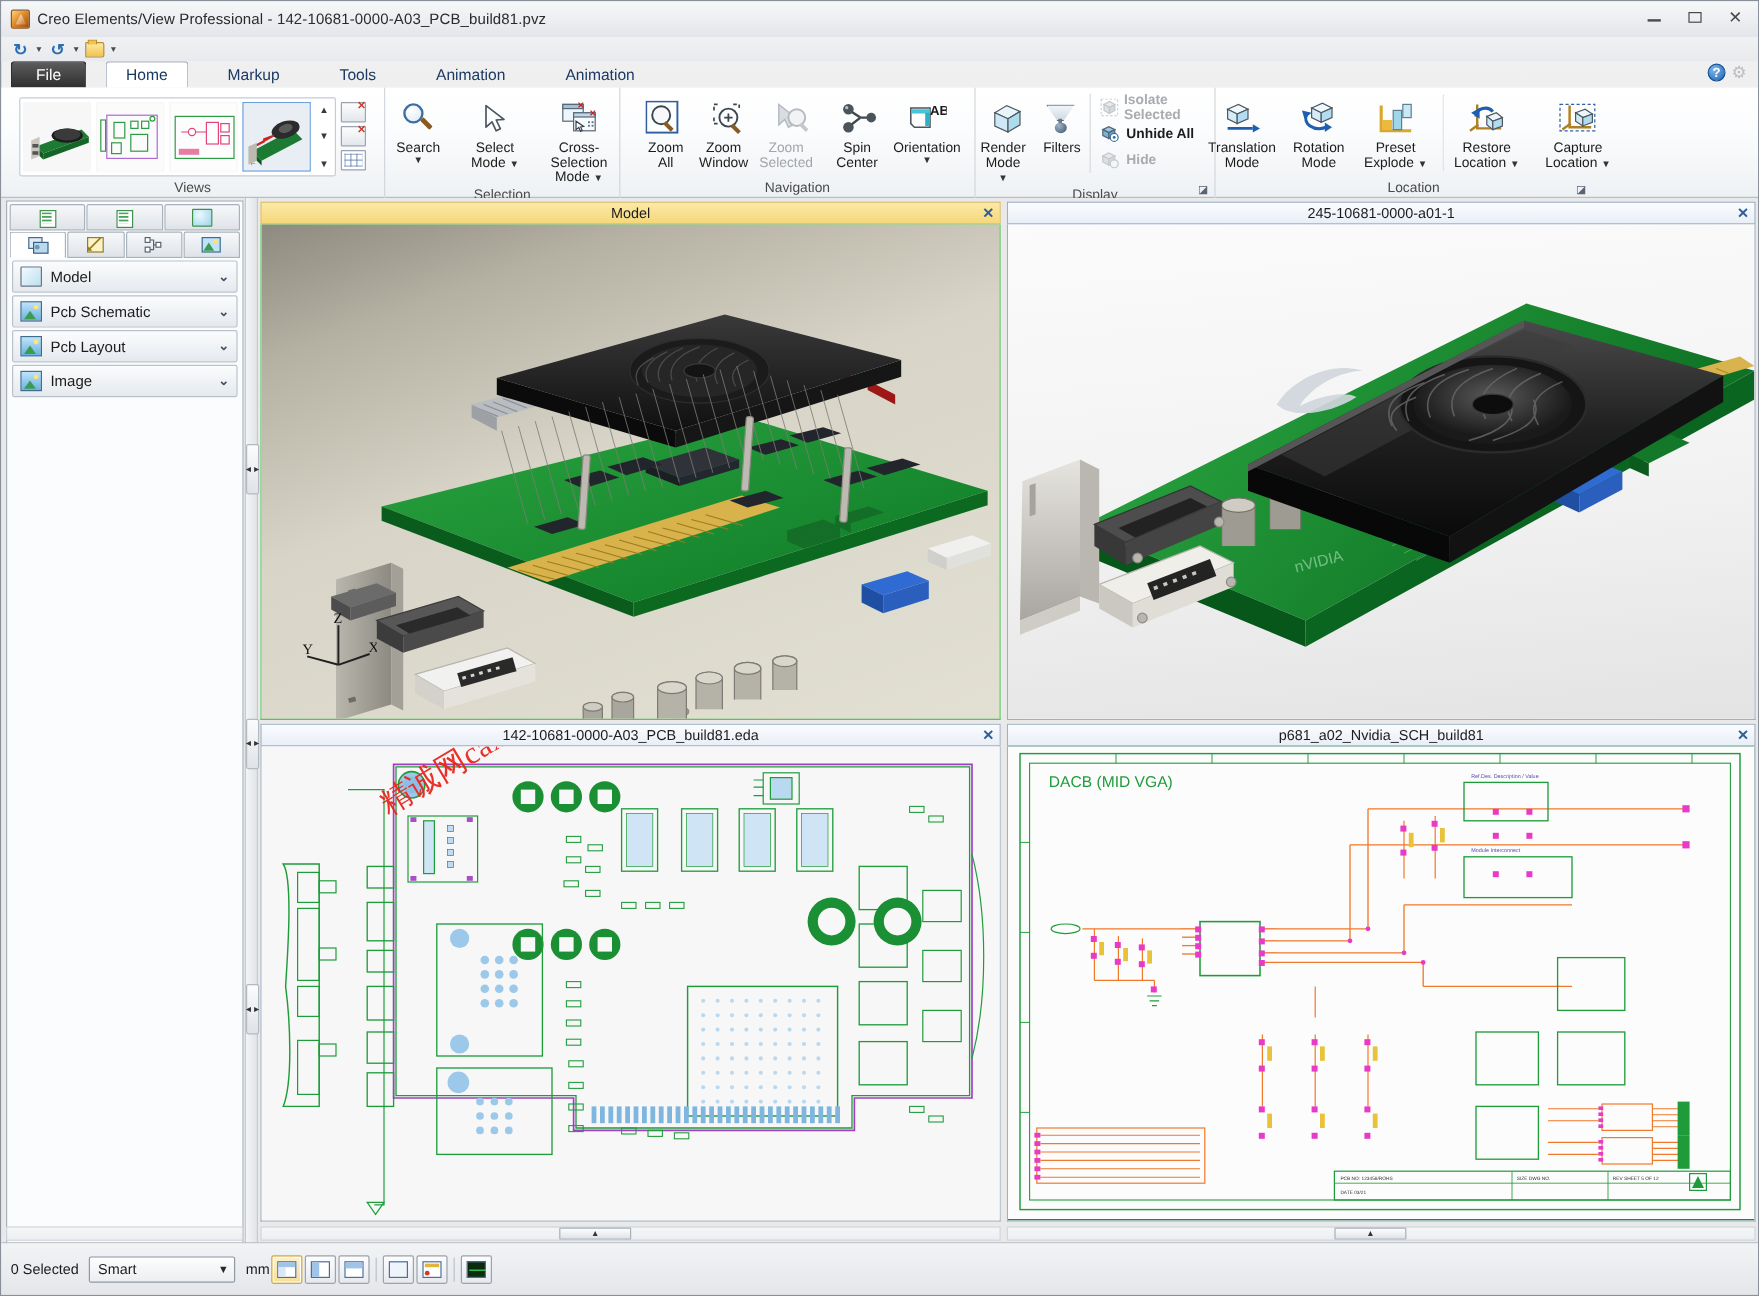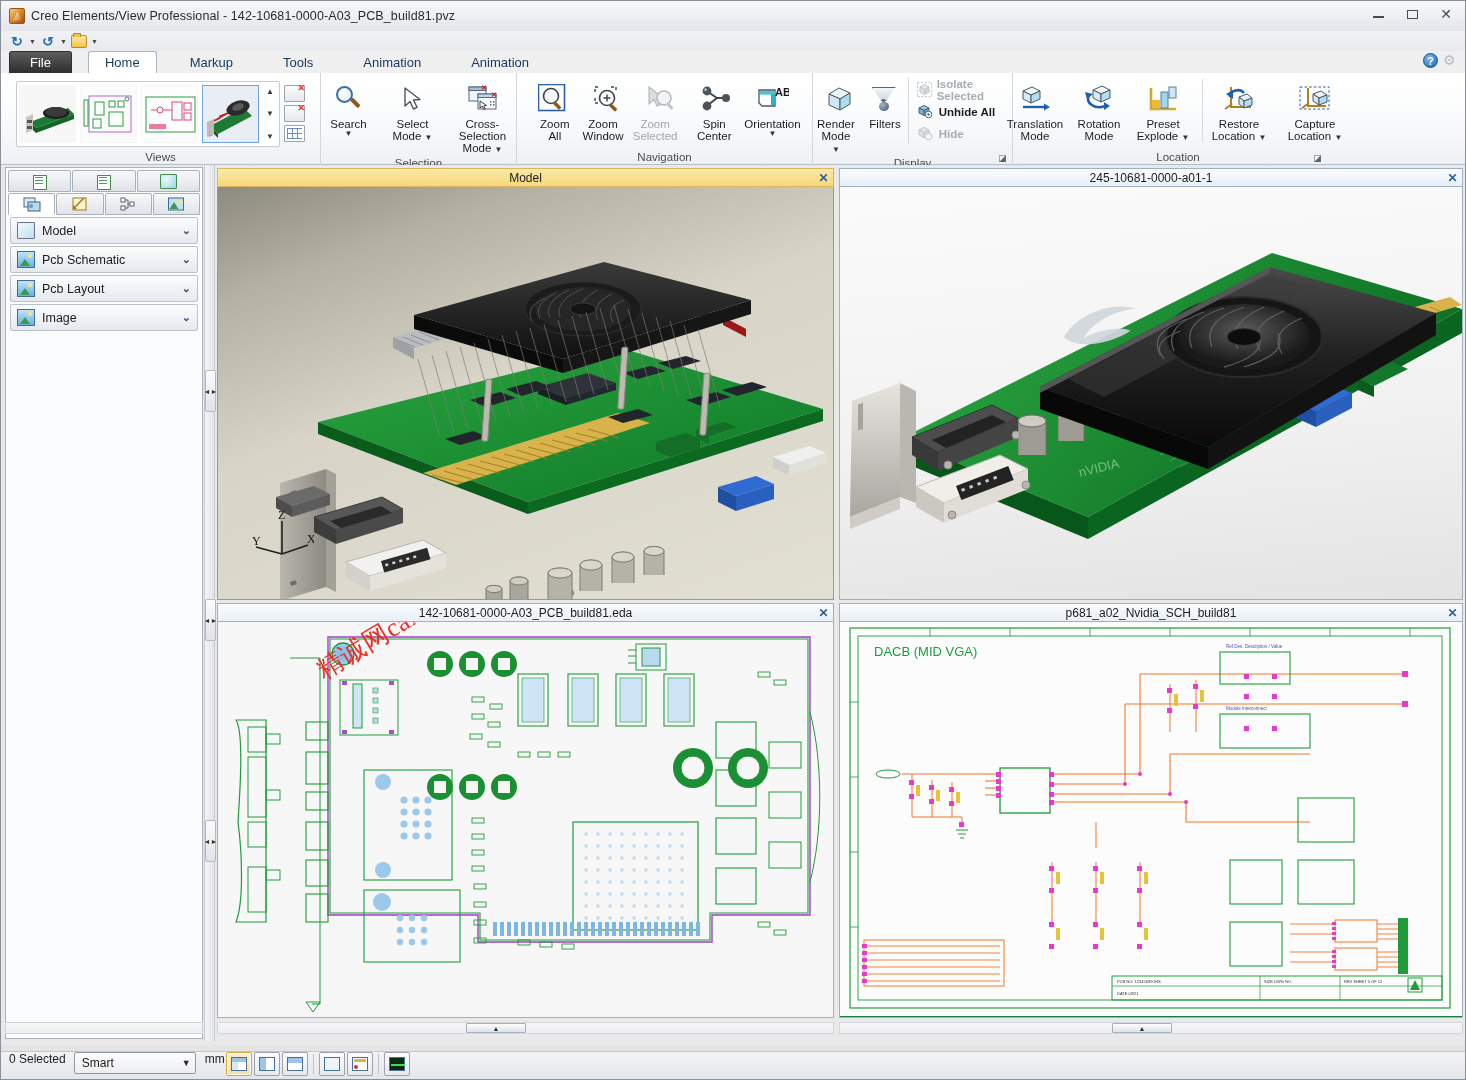--- a/index.html
+++ b/index.html
@@ -240,24 +240,24 @@
   .vp-close {
     position:absolute; right:2px; top:1px; width:15px;height:15px;
     display:flex;align-items:center;justify-content:center;
     color:#2f5f9a; font-size:12px; font-weight:bold;
   }
   .vp-body { position:absolute; left:0; right:0; top:19px; bottom:0; overflow:hidden; border:1px solid #9fb0c4; border-top:none;}
   .vp.active > .vp-body { border-color:#5ec15e; box-shadow: inset 0 0 0 1px #5ec15e; }
 
   
   .statusbar {
-    position:absolute; left:0; bottom:0; width:1466px; height:28px;
+    position:absolute; left:0; bottom:0; width:1466px; height:44px;
     background: linear-gradient(#f2f3f5,#e4e6ea);
     border-top:1px solid #c3c7cd;
-    display:flex; align-items:flex-start; padding-left:8px;
+    display:flex; align-items:center; padding-left:8px;
   }
   .sb-sel { font-size:12px;color:#1c1c1c; margin-right:8px; }
   .sb-combo {
     width:122px;height:22px;background:linear-gradient(#fdfdfd,#eceef1);
     border:1px solid #8f98a3;border-radius:2px;display:flex;align-items:center;
     padding-left:7px;font-size:12px;color:#1c1c1c;position:relative;
   }
   .sb-combo .cv{flex:1;}
   .sb-combo .ar{width:17px;text-align:center;font-size:9px;color:#2a2a2a;}
   .sb-unit{font-size:12px;margin-left:9px;color:#1c1c1c;}

